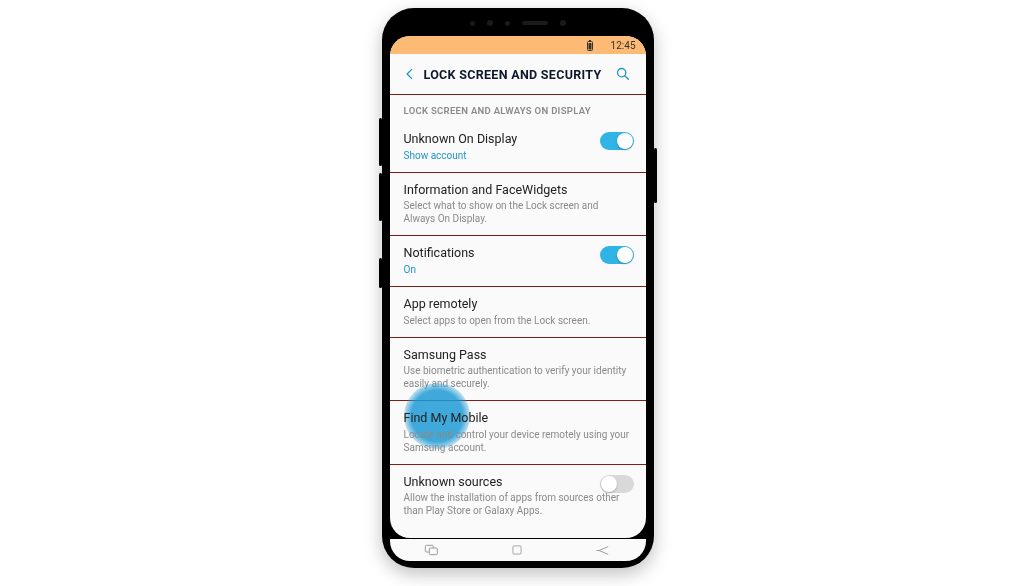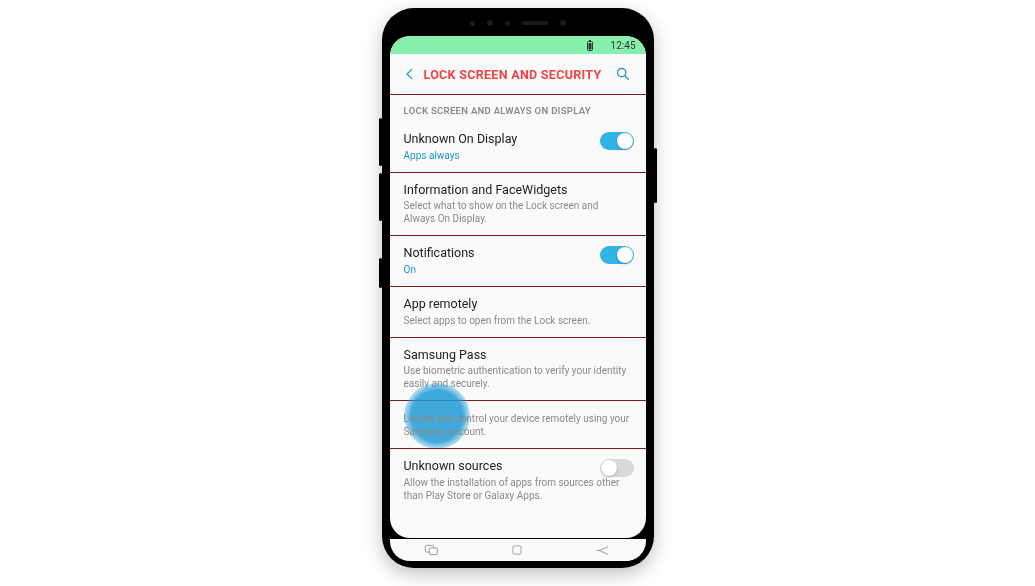--- a/index.html
+++ b/index.html
@@ -10,26 +10,26 @@
   .side-l1{left:-3px;top:110px;width:3px;height:48px;}
   .side-l2{left:-3px;top:165px;width:3px;height:48px;}
   .side-l3{left:-3px;top:250px;width:3px;height:30px;}
   .side-r1{right:-3px;top:140px;width:3px;height:55px;}
   .sensors{position:absolute;top:12px;left:50%;transform:translateX(-50%);display:flex;gap:12px;align-items:center;}
   .dot{width:6px;height:6px;border-radius:50%;background:#1a1a1a;}
   .dot.sm{width:5px;height:5px;}
   .slot{width:26px;height:4px;background:#1a1a1a;border-radius:2px;}
   .screen{position:absolute;top:28px;left:8px;right:8px;bottom:30px;background:#fafafa;border-radius:20px;overflow:hidden;}
   
-  .status{height:18px;display:flex;justify-content:flex-end;align-items:center;padding:0 10px;font-size:10px;color:#333;background:#86efac;gap:16px;}
+  .status{height:18px;display:flex;justify-content:flex-end;align-items:center;padding:0 10px;font-size:10px;color:#333;background:#fdba74;gap:16px;}
   .status svg{display:block;}
   
   .hdr{height:40px;display:flex;align-items:center;padding:0 6px;background:#fafafa;}
   .back-ic{width:28px;height:40px;display:flex;align-items:center;justify-content:center;color:#2196c9;}
-  .hdr-title{flex:1;font-size:12.5px;font-weight:700;letter-spacing:.3px;color:#ef4444;}
+  .hdr-title{flex:1;font-size:12.5px;font-weight:700;letter-spacing:.3px;color:#0f172a;}
   .srch-ic{width:34px;height:40px;display:flex;align-items:center;justify-content:center;color:#2196c9;}
   .divider{height:1px;background:#e7e7e7;}
   
   .list{position:absolute;top:58px;left:0;right:0;bottom:0;overflow:hidden;}
   .sec-label{font-size:9.5px;letter-spacing:.3px;color:#8a8a8a;padding:10px 14px 6px;font-weight:600;}
   .row{padding:9px 14px 10px;position:relative;}
   .row + .row, .sec-label{border-top:1px solid #7f1d1d;}
   .row-title{font-size:12.5px;color:#212121;line-height:1.25;}
   .row-sub{font-size:10px;color:#8a8a8a;line-height:1.3;margin-top:2px;}
   .row-sub.accent{color:#2196c9;}
@@ -90,21 +90,21 @@
         </div>
       </div>
       <div class="divider"></div>
 
       <div class="list">
 
         <div class="sec-label">LOCK SCREEN AND ALWAYS ON DISPLAY</div>
 
         <div class="row">
           <div class="row-title">Unknown On Display</div>
-          <div class="row-sub accent">Apps always</div>
+          <div class="row-sub accent">Show account</div>
           <div class="toggle on">
               <div class="knob"></div>
             </div>
         </div>
 
         <div class="row">
           <div class="row-title">Information and FaceWidgets</div>
           <div class="row-sub">Select what to show on the Lock screen and Always On Display.</div>
         </div>
 
@@ -122,20 +122,21 @@
         </div>
 
 
         <div class="row">
           <div class="row-title">Samsung Pass</div>
           <div class="row-sub">Use biometric authentication to verify your identity easily and securely.</div>
         </div>
 
         <div class="row" style="position:relative;">
           <div class="tap" style="left:14px;top:-18px;"></div>
+          <div class="row-title" style="position:relative;">Find My Mobile</div>
           <div class="row-sub" style="position:relative;">Locate and control your device remotely using your Samsung account.</div>
         </div>
 
         <div class="row">
           <div class="row-title">Unknown sources</div>
           <div class="row-sub">Allow the installation of apps from sources other than Play Store or Galaxy Apps.</div>
           <div class="toggle off">
               <div class="knob"></div>
             </div>
         </div>

